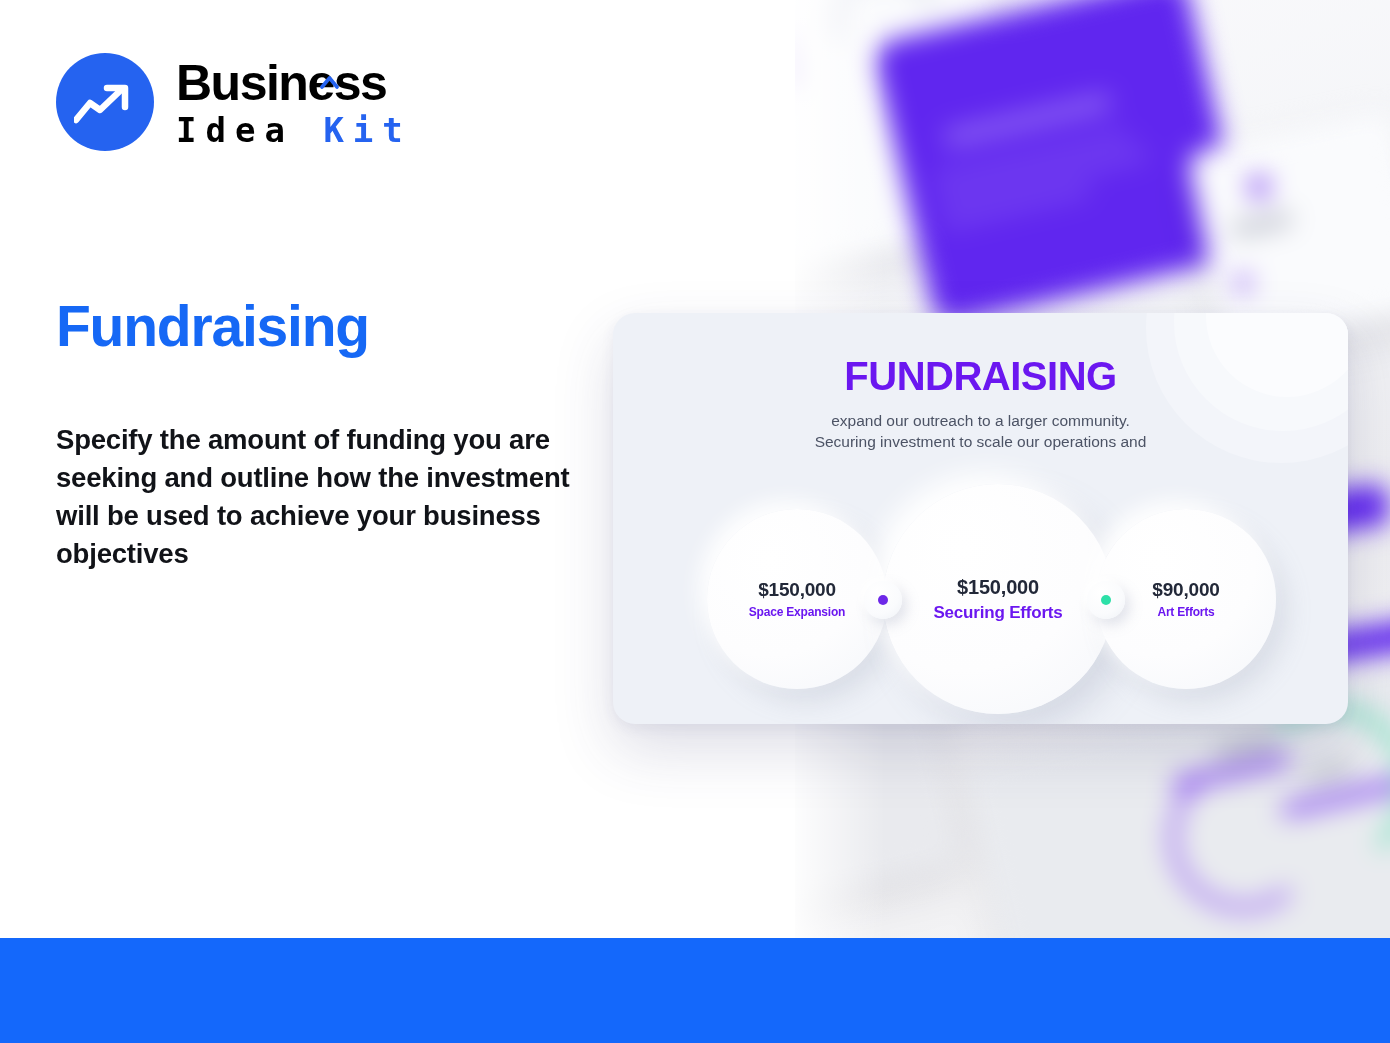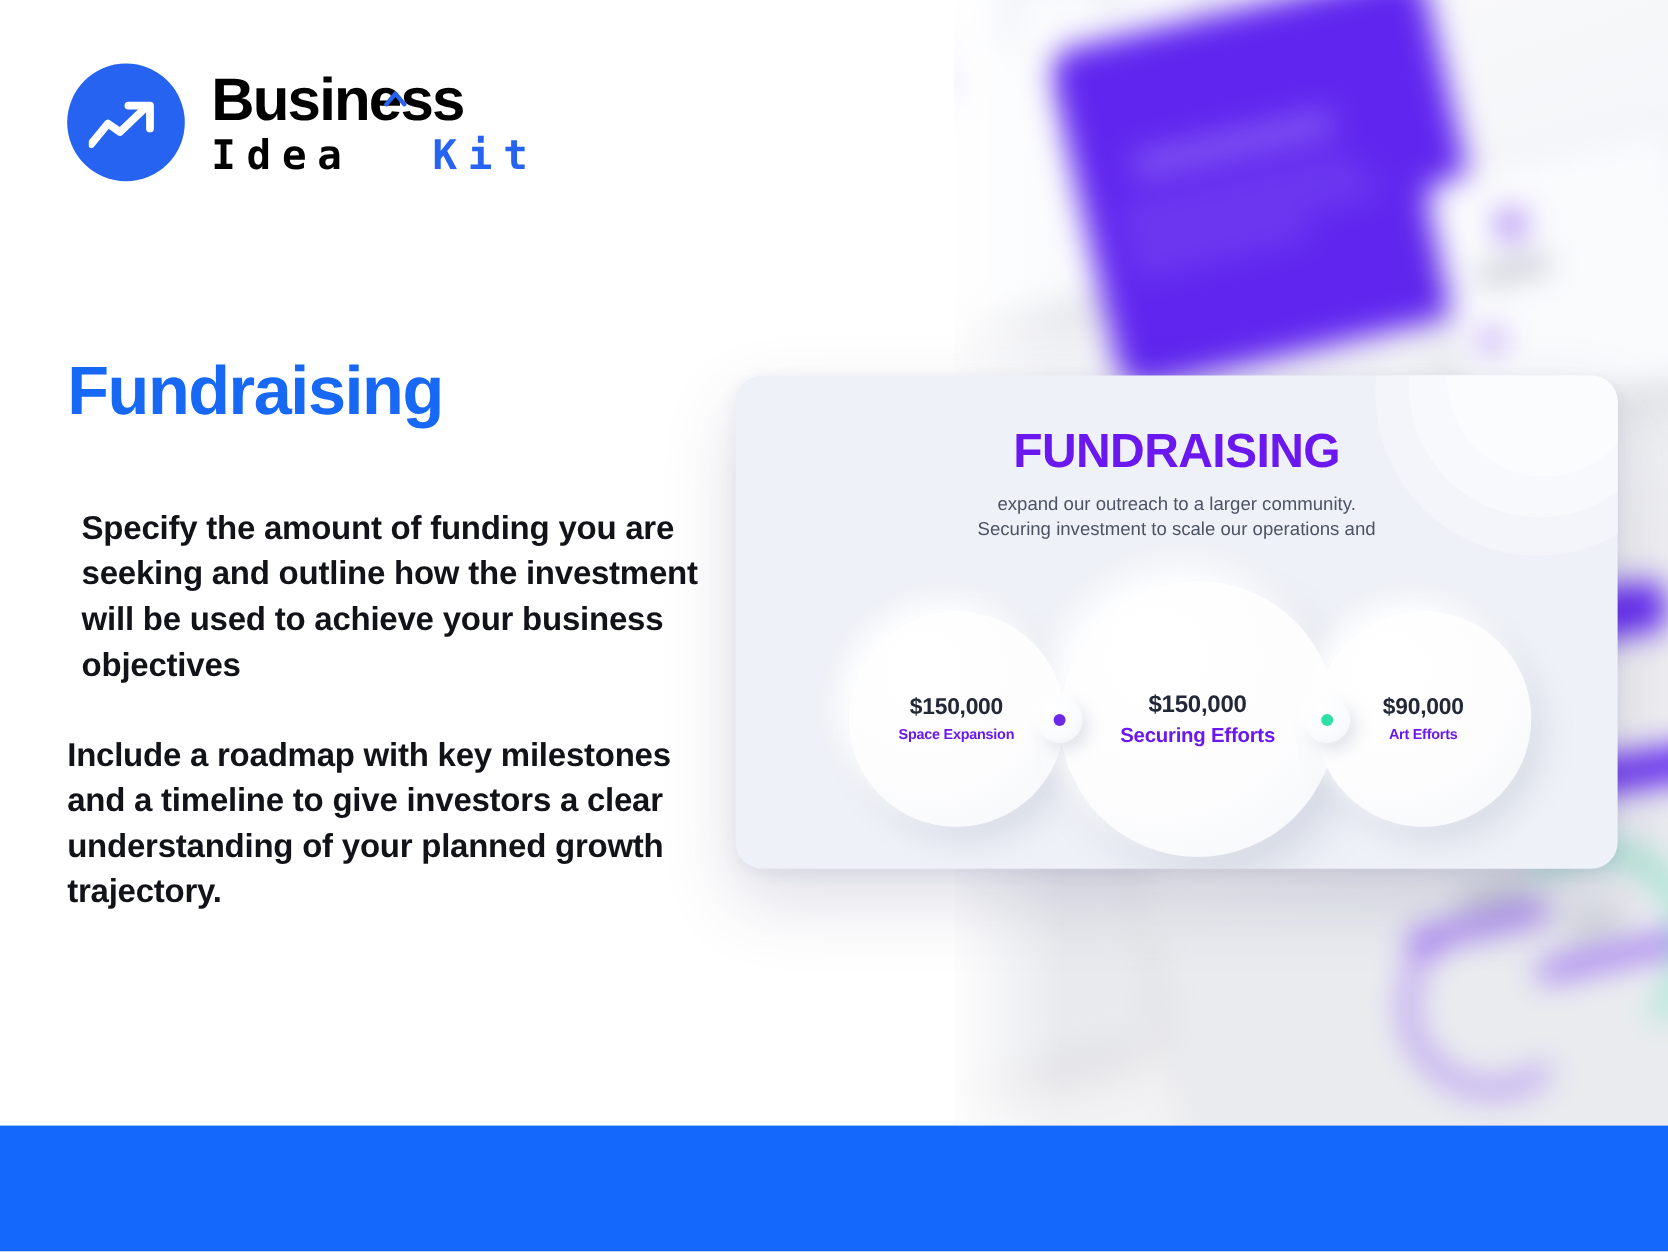--- a/index.html
+++ b/index.html
@@ -76,21 +76,21 @@
   .logo-line2 {
     font-size: 34px;
     font-weight: 700;
     letter-spacing: 9px;
     color: #000000;
     line-height: 1.15;
     margin-top: 2px;
     font-family: "DejaVu Sans Mono", monospace;
     white-space: nowrap;
   }
-  .logo-line2 .kit { color: #2563f0; margin-left: 37px; }
+  .logo-line2 .kit { color: #2563f0; }
 
   
   #headline {
     position: absolute;
     left: 56px; top: 297px;
     font-size: 57px;
     font-weight: 700;
     color: #1668f5;
     letter-spacing: -1.2px;
     line-height: 1.05;
@@ -98,21 +98,21 @@
   .body-para {
     position: absolute;
     left: 56px;
     width: 520px;
     font-size: 27.5px;
     font-weight: 700;
     line-height: 1.38;
     color: #111318;
     letter-spacing: -0.2px;
   }
-  #para-1 { top: 421px; margin-left: 12px; }
+  #para-1 { top: 421px; }
   #para-2 { top: 610px; }
 
   
   #bg-photo {
     position: absolute;
     left: 790px; top: 0;
     width: 600px; height: 938px;
     overflow: hidden;
     background: linear-gradient(160deg, #fbfbfd 0%, #f3f4f7 38%, #ededf0 62%, #f6f6f7 100%);
     z-index: 1;
@@ -318,21 +318,20 @@
         </div>
         <div class="logo-line2">
           <span>Idea</span><span> </span><span class="kit">Kit</span>
         </div>
       </div>
     </div>
 
     <h1 id="headline">Fundraising</h1>
 
     <p class="body-para" id="para-1">Specify the amount of funding you are seeking and outline how the investment will be used to achieve your business objectives</p>
-    <p class="body-para" id="para-2">Include a roadmap with key milestones and a timeline to give investors a clear understanding of your planned growth trajectory.</p>
 
   </div>
 
   <div id="fund-card">
 
     <div class="card-ring" id="ring-a"></div>
     <div class="card-ring" id="ring-b"></div>
     <div class="card-ring" id="ring-c"></div>
 
     <div id="card-title">FUNDRAISING</div>

